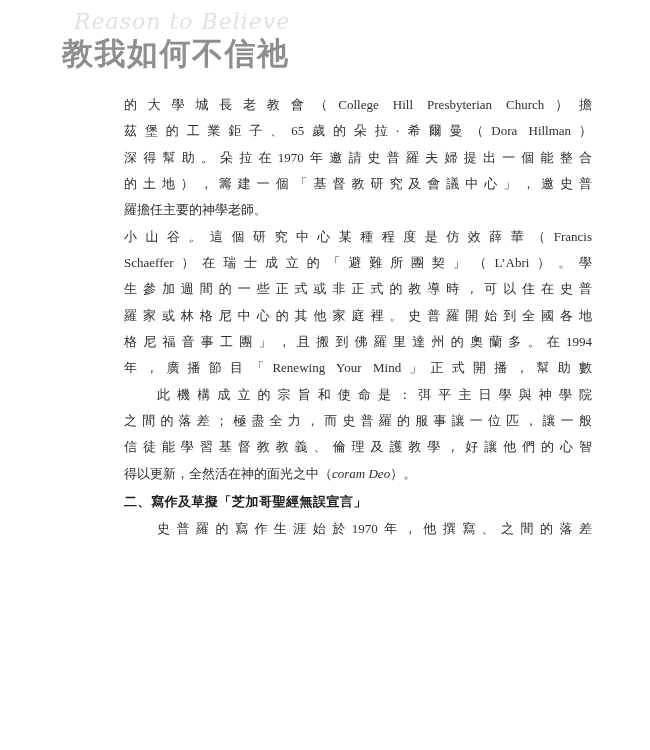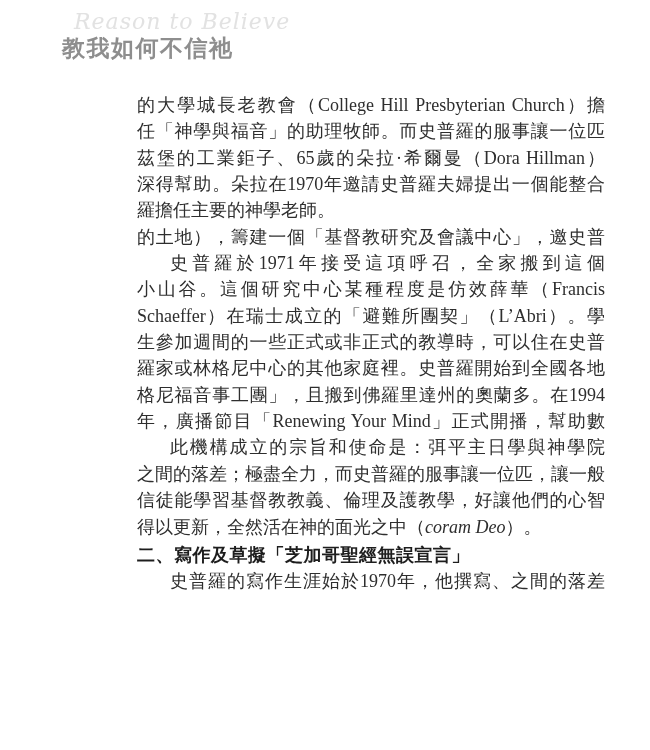--- a/index.html
+++ b/index.html
@@ -21,32 +21,32 @@
     font-size: 22px;
     font-style: italic;
     color: #e2e2e2;
     letter-spacing: 1px;
     font-family: "DejaVu Serif", cursive, serif;
     white-space: nowrap;
   }
   .book-title {
     position: absolute;
     left: 62px; top: 33px;
-    font-size: 23px;
+    font-size: 31px;
     font-weight: 700;
     color: #8e8e8e;
     letter-spacing: 1.5px;
     white-space: nowrap;
   }
   
   .text-block {
     position: absolute;
-    left: 137px; top: 92px;
+    left: 124px; top: 92px;
     width: 468px;
-    font-size: 18px;
+    font-size: 13px;
     color: #2e2e2e;
     font-family: Liberation Serif, serif;
   }
   .line {
     height: 26.35px;
     line-height: 26.35px;
     text-align: left;
   }
   .line.justify {
     text-align: justify;
@@ -75,26 +75,24 @@
 <body>
 
 <div class="page">
 
   <div class="watermark">Reason to Believe</div>
 
   <div class="book-title">教我如何不信祂</div>
 
   <div class="text-block" id="text-block">
       <div class="line justify">的大學城長老教會（College Hill Presbyterian Church）擔</div>
-      <div class="line justify">任「神學與福音」的助理牧師。而史普羅的服事讓一位匹</div>
       <div class="line justify">茲堡的工業鉅子、65歲的朵拉·希爾曼（Dora Hillman）</div>
       <div class="line justify">深得幫助。朵拉在1970年邀請史普羅夫婦提出一個能整合</div>
+      <div class="line justify">的土地），籌建一個「基督教研究及會議中心」，邀史普</div>
       <div class="line">羅擔任主要的神學老師。</div>
-      <div class="line justify">的土地），籌建一個「基督教研究及會議中心」，邀史普</div>
-      <div class="line justify indent">史普羅於1971年接受這項呼召，全家搬到這個</div>
       <div class="line justify">小山谷。這個研究中心某種程度是仿效薛華（Francis</div>
       <div class="line justify">Schaeffer）在瑞士成立的「避難所團契」（L’Abri）。學</div>
       <div class="line justify">生參加週間的一些正式或非正式的教導時，可以住在史普</div>
       <div class="line justify">羅家或林格尼中心的其他家庭裡。史普羅開始到全國各地</div>
       <div class="line justify">格尼福音事工團」，且搬到佛羅里達州的奧蘭多。在1994</div>
       <div class="line justify">年，廣播節目「Renewing Your Mind」正式開播，幫助數</div>
       <div class="line justify indent">此機構成立的宗旨和使命是：弭平主日學與神學院</div>
       <div class="line justify">之間的落差；極盡全力，而史普羅的服事讓一位匹，讓一般</div>
       <div class="line justify">信徒能學習基督教教義、倫理及護教學，好讓他們的心智</div>
       <div class="line">得以更新，全然活在神的面光之中（<i>coram Deo</i>）。</div>

